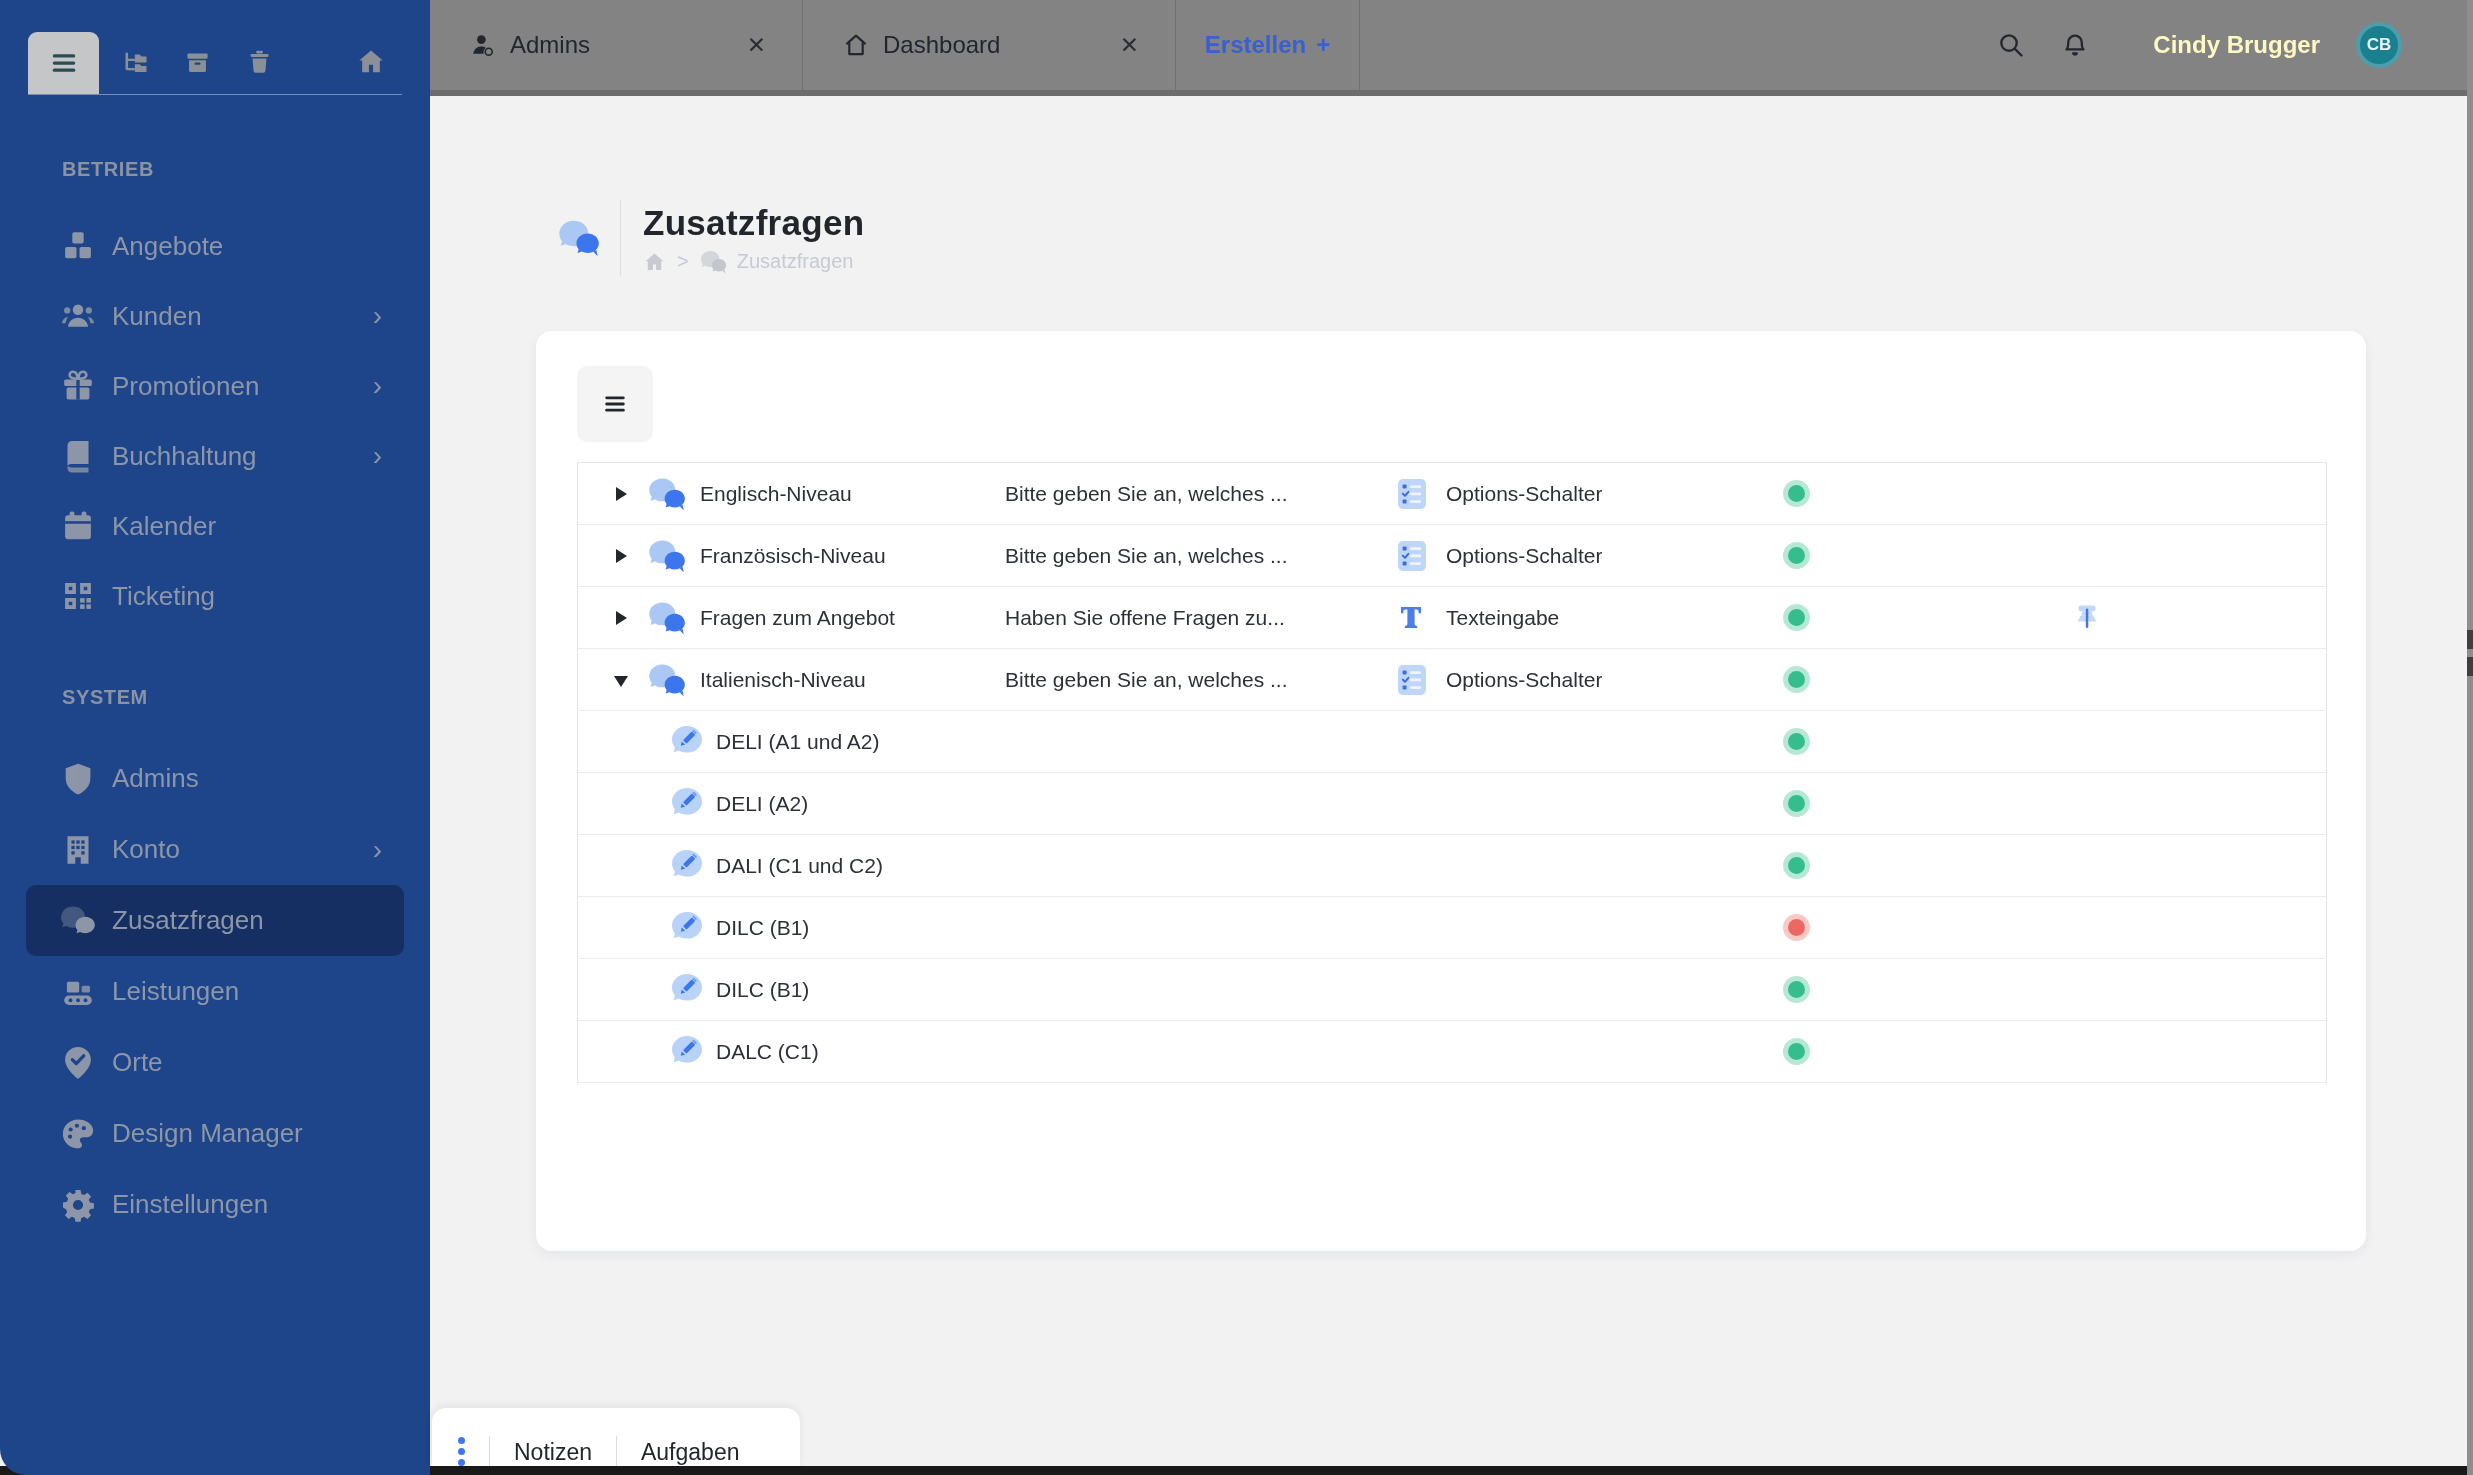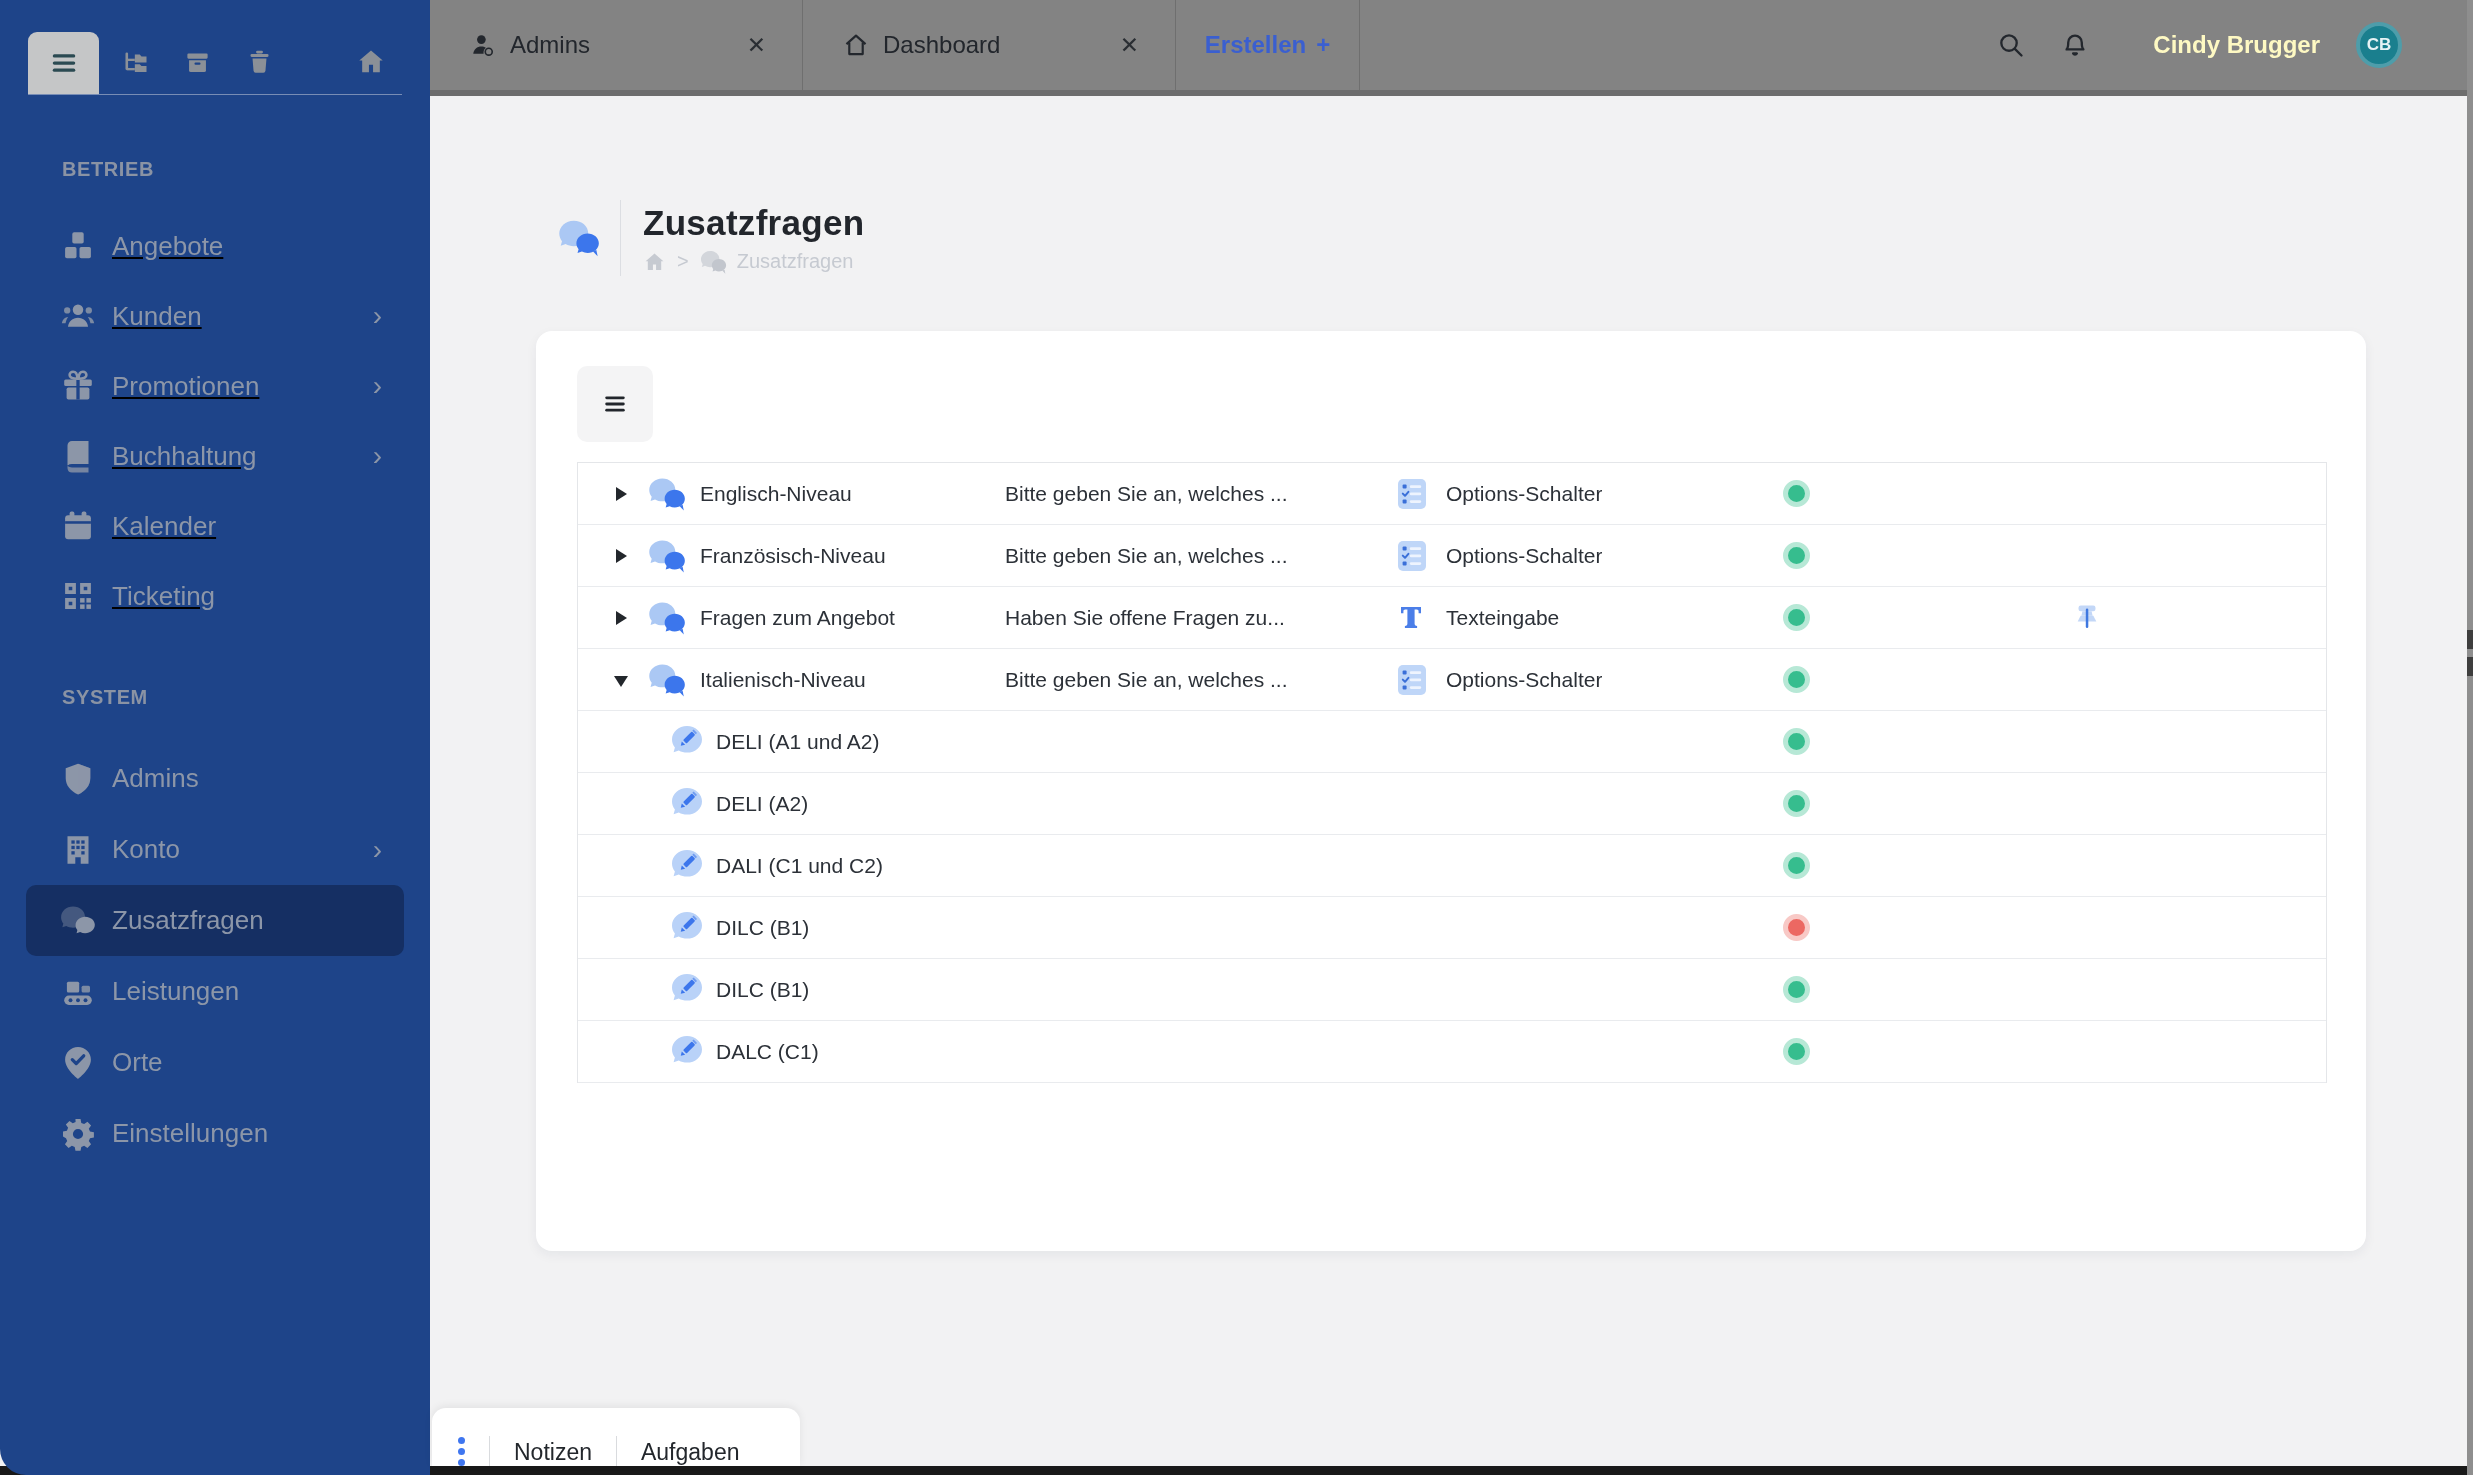--- a/index.html
+++ b/index.html
@@ -25,21 +25,21 @@
   .hdr-i1{left:122px;top:49px;width:28px;height:28px;}
   .hdr-i2{left:184px;top:49px;width:27px;height:27px;}
   .hdr-i3{left:246px;top:47px;width:27px;height:29px;}
   .hdr-i4{left:356px;top:47px;width:30px;height:29px;}
   .sb-sep{position:absolute;left:28px;top:94px;width:374px;height:1px;background:rgba(195,203,216,.55);}
   .sb-title{margin:0 0 0 62px;font-size:20px;font-weight:700;color:#8a93a4;letter-spacing:.6px;height:36px;line-height:36px;}
   .sb-sec1 .sb-title{margin-top:56px;}
   .sb-sec1 .sb-items{margin-top:24px;}
   .sb-sec2 .sb-title{margin-top:48px;}
   .sb-sec2 .sb-items{margin-top:28px;}
-  .sb-sec1 .sb-item{height:70px;text-decoration:underline;}
+  .sb-sec1 .sb-item{height:70px;}
   .sb-sec2 .sb-item{height:71px;}
   .sb-item{display:flex;align-items:center;margin:0 26px;padding-left:34px;border-radius:10px;position:relative;cursor:pointer;}
   .sb-item.active{background:#152f63;}
   .sb-icon{width:36px;height:36px;flex:0 0 auto;color:#8c96a8;}
   .sb-label{margin-left:16px;font-size:26px;color:#8c96a8;white-space:nowrap;}
   .sb-chevron{position:absolute;right:22px;font-size:28px;color:#8c96a8;line-height:1;}
 
   
   .topbar{position:absolute;left:430px;top:0;right:0;height:90px;background:#838383;
     border-bottom:6px solid #6d6d6d;display:flex;align-items:stretch;z-index:4;}
@@ -297,20 +297,34 @@
               <svg viewBox="0 0 24 24" fill="currentColor">
                 <path d="M12 1.4c-4.8 0-8.6 3.7-8.6 8.4 0 6.3 8.6 12.8 8.6 12.8s8.6-6.5 8.6-12.8c0-4.7-3.8-8.4-8.6-8.4z"></path>
                 <path d="M8.2 9.8l2.6 2.6 5-5.2" fill="none" stroke="#1e4489" stroke-width="2.2" stroke-linecap="round" stroke-linejoin="round"></path>
               </svg>
             </span>
             <span class="sb-label">Orte</span>
           </div>
           <div class="sb-item">
             <span class="sb-icon icon">
               <svg viewBox="0 0 24 24" fill="currentColor">
+                <path d="M12 2.4C6.4 2.4 1.9 6.7 1.9 12s4.5 9.6 10.1 9.6c1.7 0 2.7-.9 2.7-2.2 0-.7-.3-1.2-.8-1.8-.4-.5-.7-.9-.7-1.5 0-1.1 1-1.9 2.4-1.9h2.1c2.5 0 4.4-1.9 4.4-4.4 0-4.1-4.5-7.4-10.1-7.4z"></path>
+                <g fill="#1e4489">
+                  <circle cx="7.1" cy="9" r="1.4"></circle>
+                  <circle cx="11.3" cy="6.5" r="1.4"></circle>
+                  <circle cx="15.9" cy="8.1" r="1.4"></circle>
+                  <circle cx="6.7" cy="13.8" r="1.4"></circle>
+                </g>
+              </svg>
+            </span>
+            <span class="sb-label">Design Manager</span>
+          </div>
+          <div class="sb-item">
+            <span class="sb-icon icon">
+              <svg viewBox="0 0 24 24" fill="currentColor">
                 <path fill-rule="evenodd" d="M10.3 2h3.4l.5 2.6 1.9.8 2.2-1.5 2.4 2.4-1.5 2.2.8 1.9 2.6.5v3.4l-2.6.5-.8 1.9 1.5 2.2-2.4 2.4-2.2-1.5-1.9.8-.5 2.6h-3.4l-.5-2.6-1.9-.8-2.2 1.5-2.4-2.4 1.5-2.2-.8-1.9L2 13.7v-3.4l2.6-.5.8-1.9-1.5-2.2 2.4-2.4 2.2 1.5 1.9-.8zM12 8.6a3.4 3.4 0 1 0 0 6.8 3.4 3.4 0 0 0 0-6.8z"></path>
               </svg>
             </span>
             <span class="sb-label">Einstellungen</span>
           </div>
         </div>
       </div>
     </nav>
 </aside>
 

